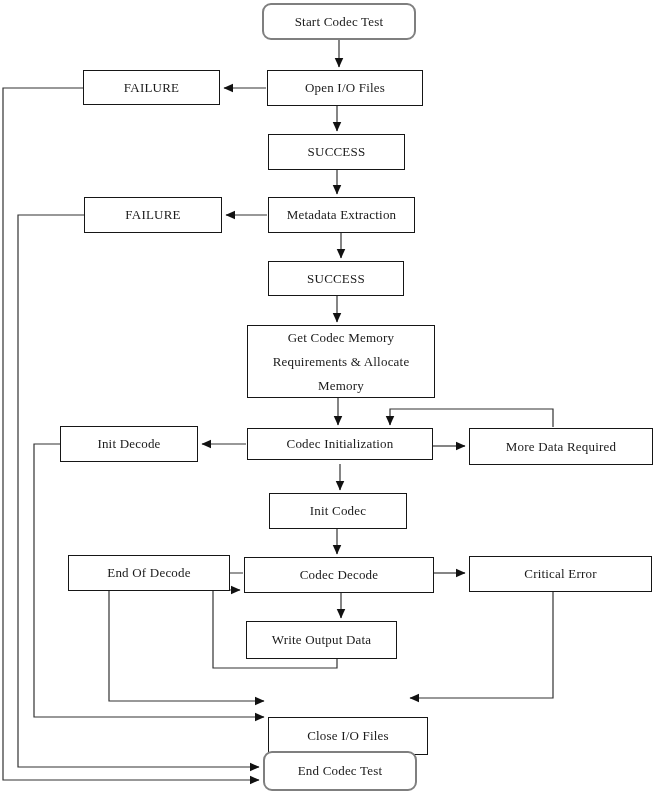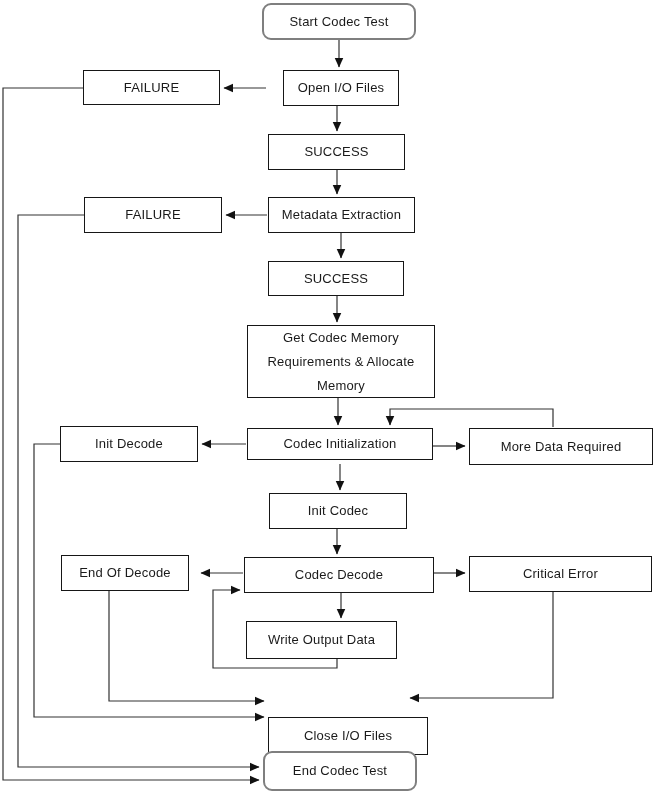--- a/index.html
+++ b/index.html
@@ -18,20 +18,21 @@
     border:1px solid #161616;
     display:flex;
     align-items:center;
     justify-content:center;
     text-align:center;
     font-size:13px;
     color:#1a1a1a;
     letter-spacing:0.2px;
     line-height:24px;
     padding:0 10px;
+    font-family:Liberation Serif, serif;
   }
   .terminal{
     border:2px solid #7f7f7f;
     border-radius:9px;
   }
 </style>
 </head>
 <body>
 
 <div id="canvas">
@@ -64,41 +65,41 @@
     <path d="M337,659 V668 H213 V590 H240" marker-end="url(#arrow)"></path>
     <path d="M109,591 V701 H264" marker-end="url(#arrow)"></path>
     <path d="M553,592 V698 H410" marker-end="url(#arrow)"></path>
     <path d="M337,723 V747" marker-end="url(#arrow)"></path>
   </svg>
 
   <div class="node terminal" style="left:262px;top:3px;width:154px;height:37px">Start Codec Test</div>
 
   <div class="node" style="left:83px;top:70px;width:137px;height:35px">FAILURE</div>
 
-  <div class="node" style="left:283px;top:70px;width:116px;height:36px">Open I/O Files</div>
+  <div class="node" style="left:267px;top:70px;width:156px;height:36px">Open I/O Files</div>
 
   <div class="node" style="left:268px;top:134px;width:137px;height:36px">SUCCESS</div>
 
   <div class="node" style="left:268px;top:197px;width:147px;height:36px">Metadata Extraction</div>
 
   <div class="node" style="left:84px;top:197px;width:138px;height:36px">FAILURE</div>
 
   <div class="node" style="left:268px;top:261px;width:136px;height:35px">SUCCESS</div>
 
   <div class="node" style="left:247px;top:325px;width:188px;height:73px;padding:0 14px">Get Codec Memory Requirements &amp; Allocate Memory</div>
 
   <div class="node" style="left:60px;top:426px;width:138px;height:36px">Init Decode</div>
 
   <div class="node" style="left:247px;top:428px;width:186px;height:32px">Codec Initialization</div>
 
   <div class="node" style="left:469px;top:428px;width:184px;height:37px">More Data Required</div>
 
   <div class="node" style="left:269px;top:493px;width:138px;height:36px">Init Codec</div>
 
-  <div class="node" style="left:61px;top:555px;width:128px;height:36px">End Of Decode</div>
+  <div class="node" style="left:68px;top:555px;width:162px;height:36px">End Of Decode</div>
 
   <div class="node" style="left:244px;top:557px;width:190px;height:36px">Codec Decode</div>
 
   <div class="node" style="left:469px;top:556px;width:183px;height:36px">Critical Error</div>
 
   <div class="node" style="left:246px;top:621px;width:151px;height:38px">Write Output Data</div>
 
   <div class="node" style="left:268px;top:717px;width:160px;height:38px">Close I/O Files</div>
 
   <div class="node terminal" style="left:263px;top:751px;width:154px;height:40px">End Codec Test</div>

